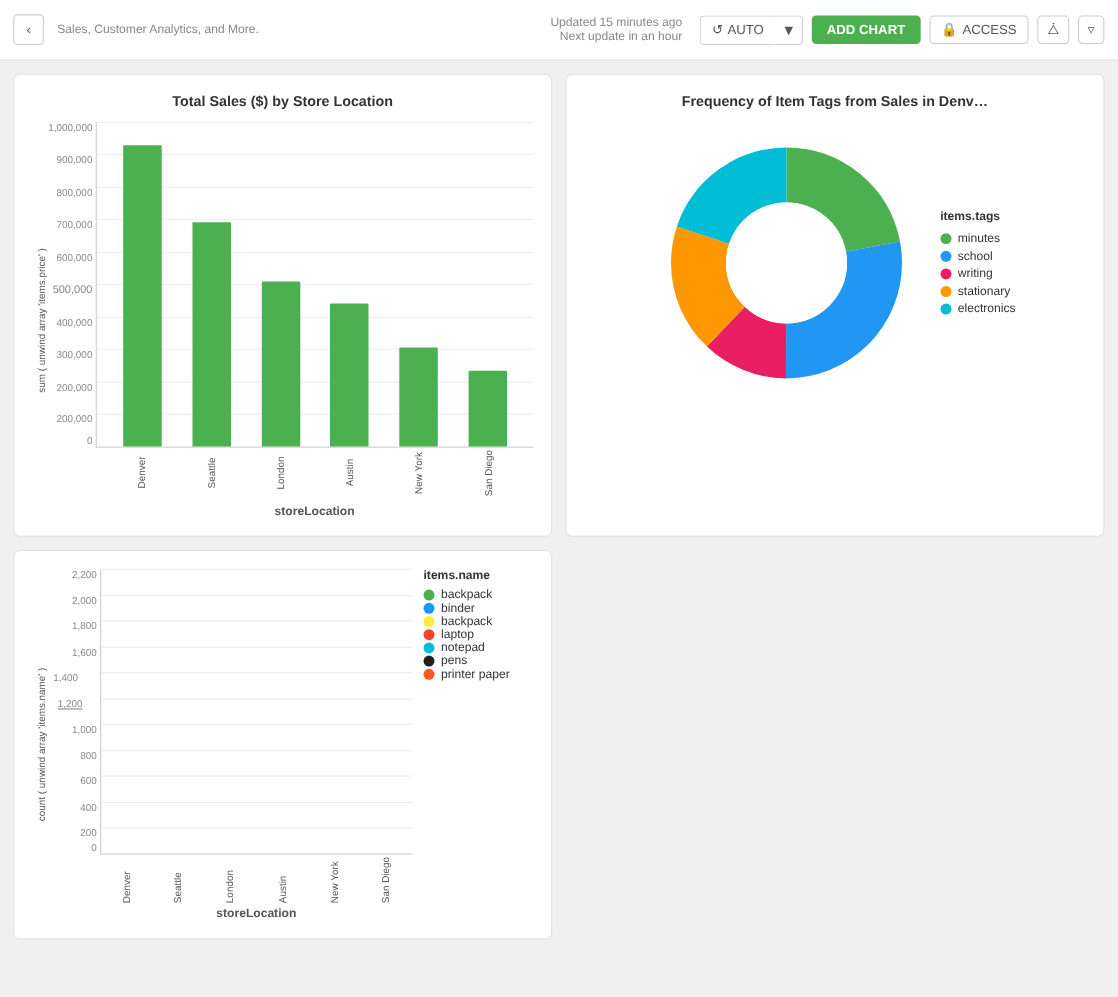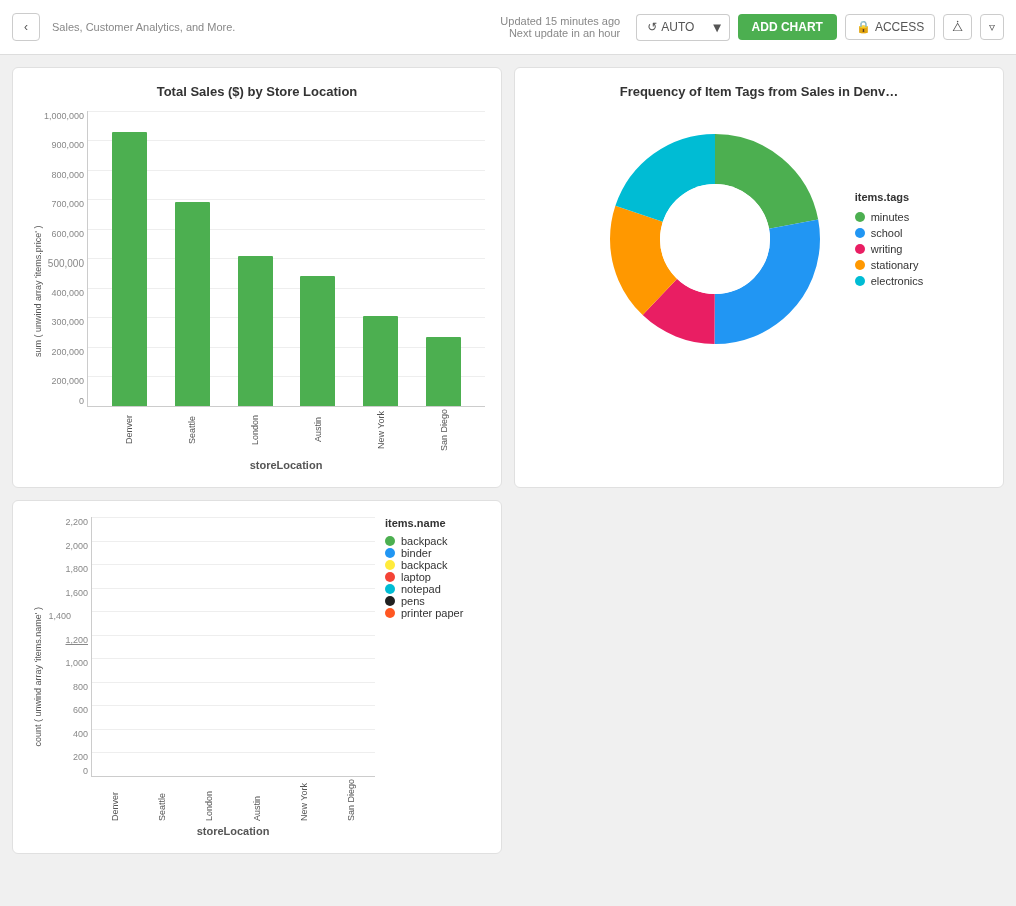--- a/index.html
+++ b/index.html
@@ -319,21 +319,21 @@
 
       <div style="flex:1;display:flex;flex-direction:column;padding-left:44px;position:relative;">
         <div style="flex:1;position:relative;border-left:1px solid #ccc;border-bottom:1px solid #ccc;">
 
           <div style="position:absolute;left:-44px;top:0;bottom:0;width:44px;">
             <span style="position:absolute;top:0%;font-size:9px;color:#888;right:4px;">2,200</span>
             <span style="position:absolute;top:9.1%;font-size:9px;color:#888;right:4px;">2,000</span>
             <span style="position:absolute;top:18.2%;font-size:9px;color:#888;right:4px;">1,800</span>
             <span style="position:absolute;top:27.3%;font-size:9px;color:#888;right:4px;">1,600</span>
             <span style="position:absolute;top:36.4%;font-size:9px;color:#888;right:21px;">1,400</span>
-            <span style="position:absolute;top:45.5%;font-size:9px;color:#888;right:4px;text-decoration:underline;">1,200</span>
+            <span style="position:absolute;top:45.5%;font-size:9px;color:#888;right:17px;text-decoration:underline;">1,200</span>
             <span style="position:absolute;top:54.5%;font-size:9px;color:#888;right:4px;">1,000</span>
             <span style="position:absolute;top:63.6%;font-size:9px;color:#888;right:4px;">800</span>
             <span style="position:absolute;top:72.7%;font-size:9px;color:#888;right:4px;">600</span>
             <span style="position:absolute;top:81.8%;font-size:9px;color:#888;right:4px;">400</span>
             <span style="position:absolute;top:90.9%;font-size:9px;color:#888;right:4px;">200</span>
             <span style="position:absolute;bottom:0;font-size:9px;color:#888;right:4px;">0</span>
           </div>
 
           <div style="position:absolute;top:0%;left:0;right:0;border-top:1px solid #eee;"></div>
           <div style="position:absolute;top:9.1%;left:0;right:0;border-top:1px solid #eee;"></div>

